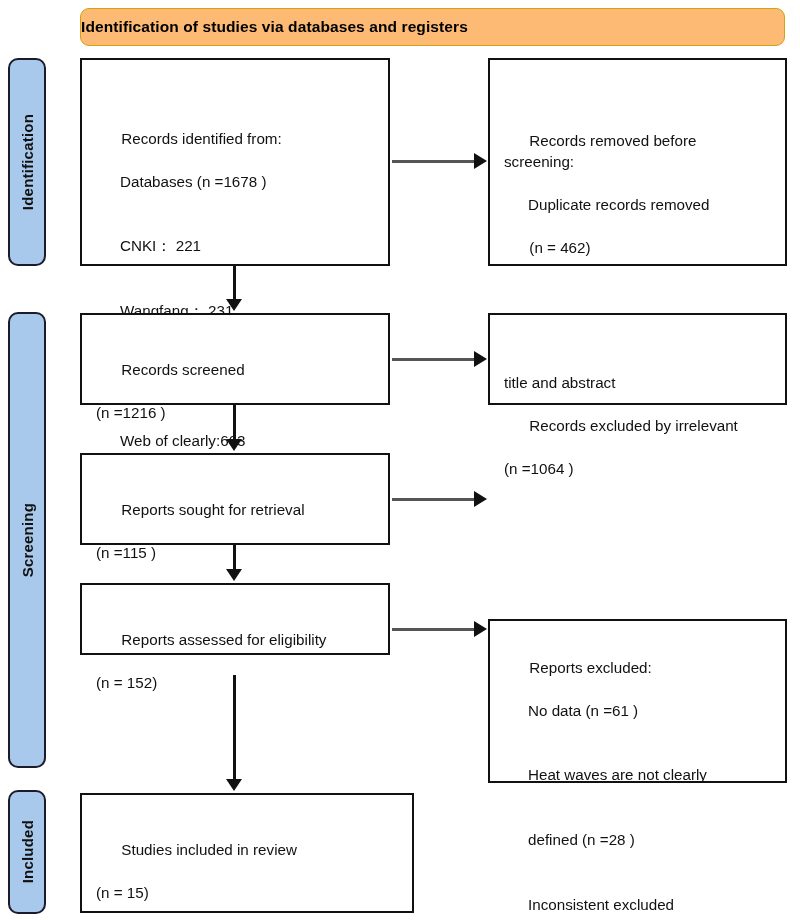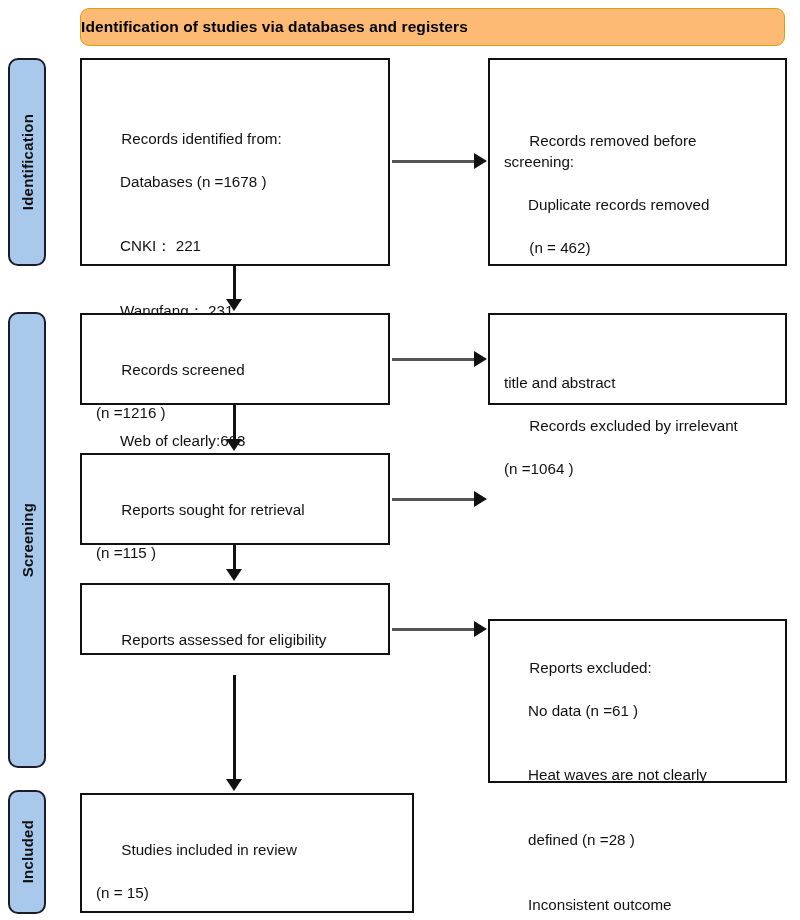--- a/index.html
+++ b/index.html
@@ -217,30 +217,31 @@
     <div class="inner">
       <span>Reports sought for retrieval</span>
       <span style="display:block">(n =115 )</span>
     </div>
   </div>
 
 
   <div class="box" id="box-assessed">
     <div class="inner">
       <span>Reports assessed for eligibility</span>
+      <span style="display:block">(n = 152)</span>
     </div>
   </div>
 
   <div class="box" id="box-reports-excluded">
     <div class="inner">
       <span>Reports excluded:</span>
       <span class="indent">No data (n =61 )</span>
       <span class="indent">Heat waves are not clearly</span>
       <span class="indent">defined (n =28 )</span>
-      <span class="indent">Inconsistent outcome</span>
+      <span class="indent">Inconsistent excluded</span>
       
       
     </div>
   </div>
 
   <div class="box" id="box-included">
     <div class="inner">
       <span>Studies included in review</span>
       <span style="display:block">(n = 15)</span>
       

